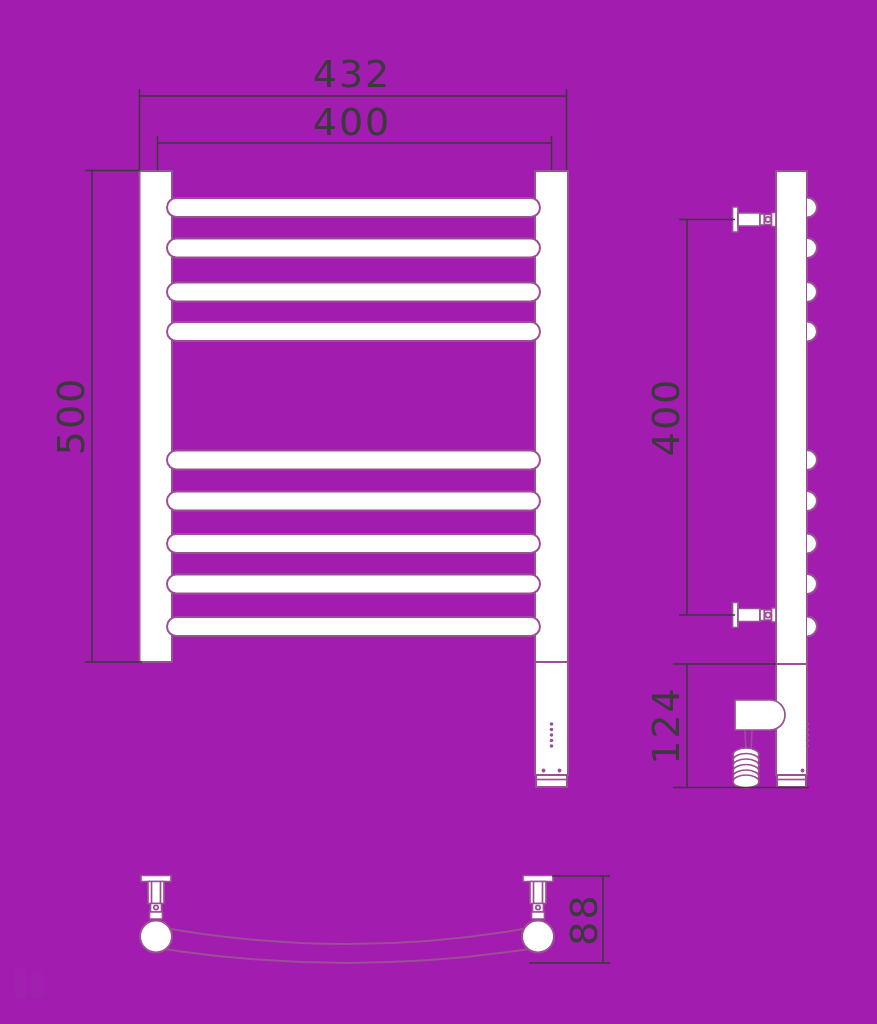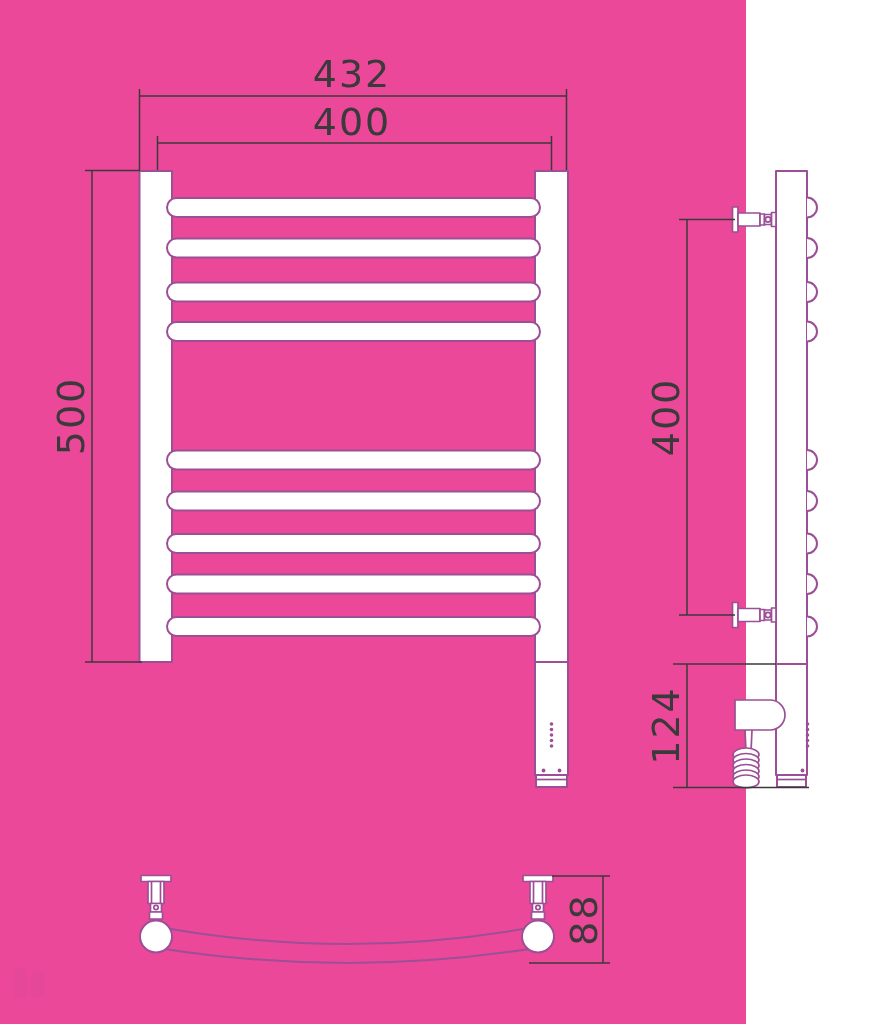--- a/index.html
+++ b/index.html
@@ -2,23 +2,23 @@
 <html><head>
 <meta charset="utf-8">
 <style>
   html, body {
     margin: 0;
     padding: 0;
     background: #ffffff;
   }
   .canvas {
     position: relative;
-    width: 746px;
+    width: 877px;
     height: 1024px;
-    background: #ec4899;
+    background: #a21caf;
     font-family: "DejaVu Sans", sans-serif;
     text-decoration: underline;
   }
   svg { display: block; }
 
   .outline {
     fill: #ffffff;
     stroke: #9c4f96;
     stroke-width: 2;
     stroke-linejoin: round;

